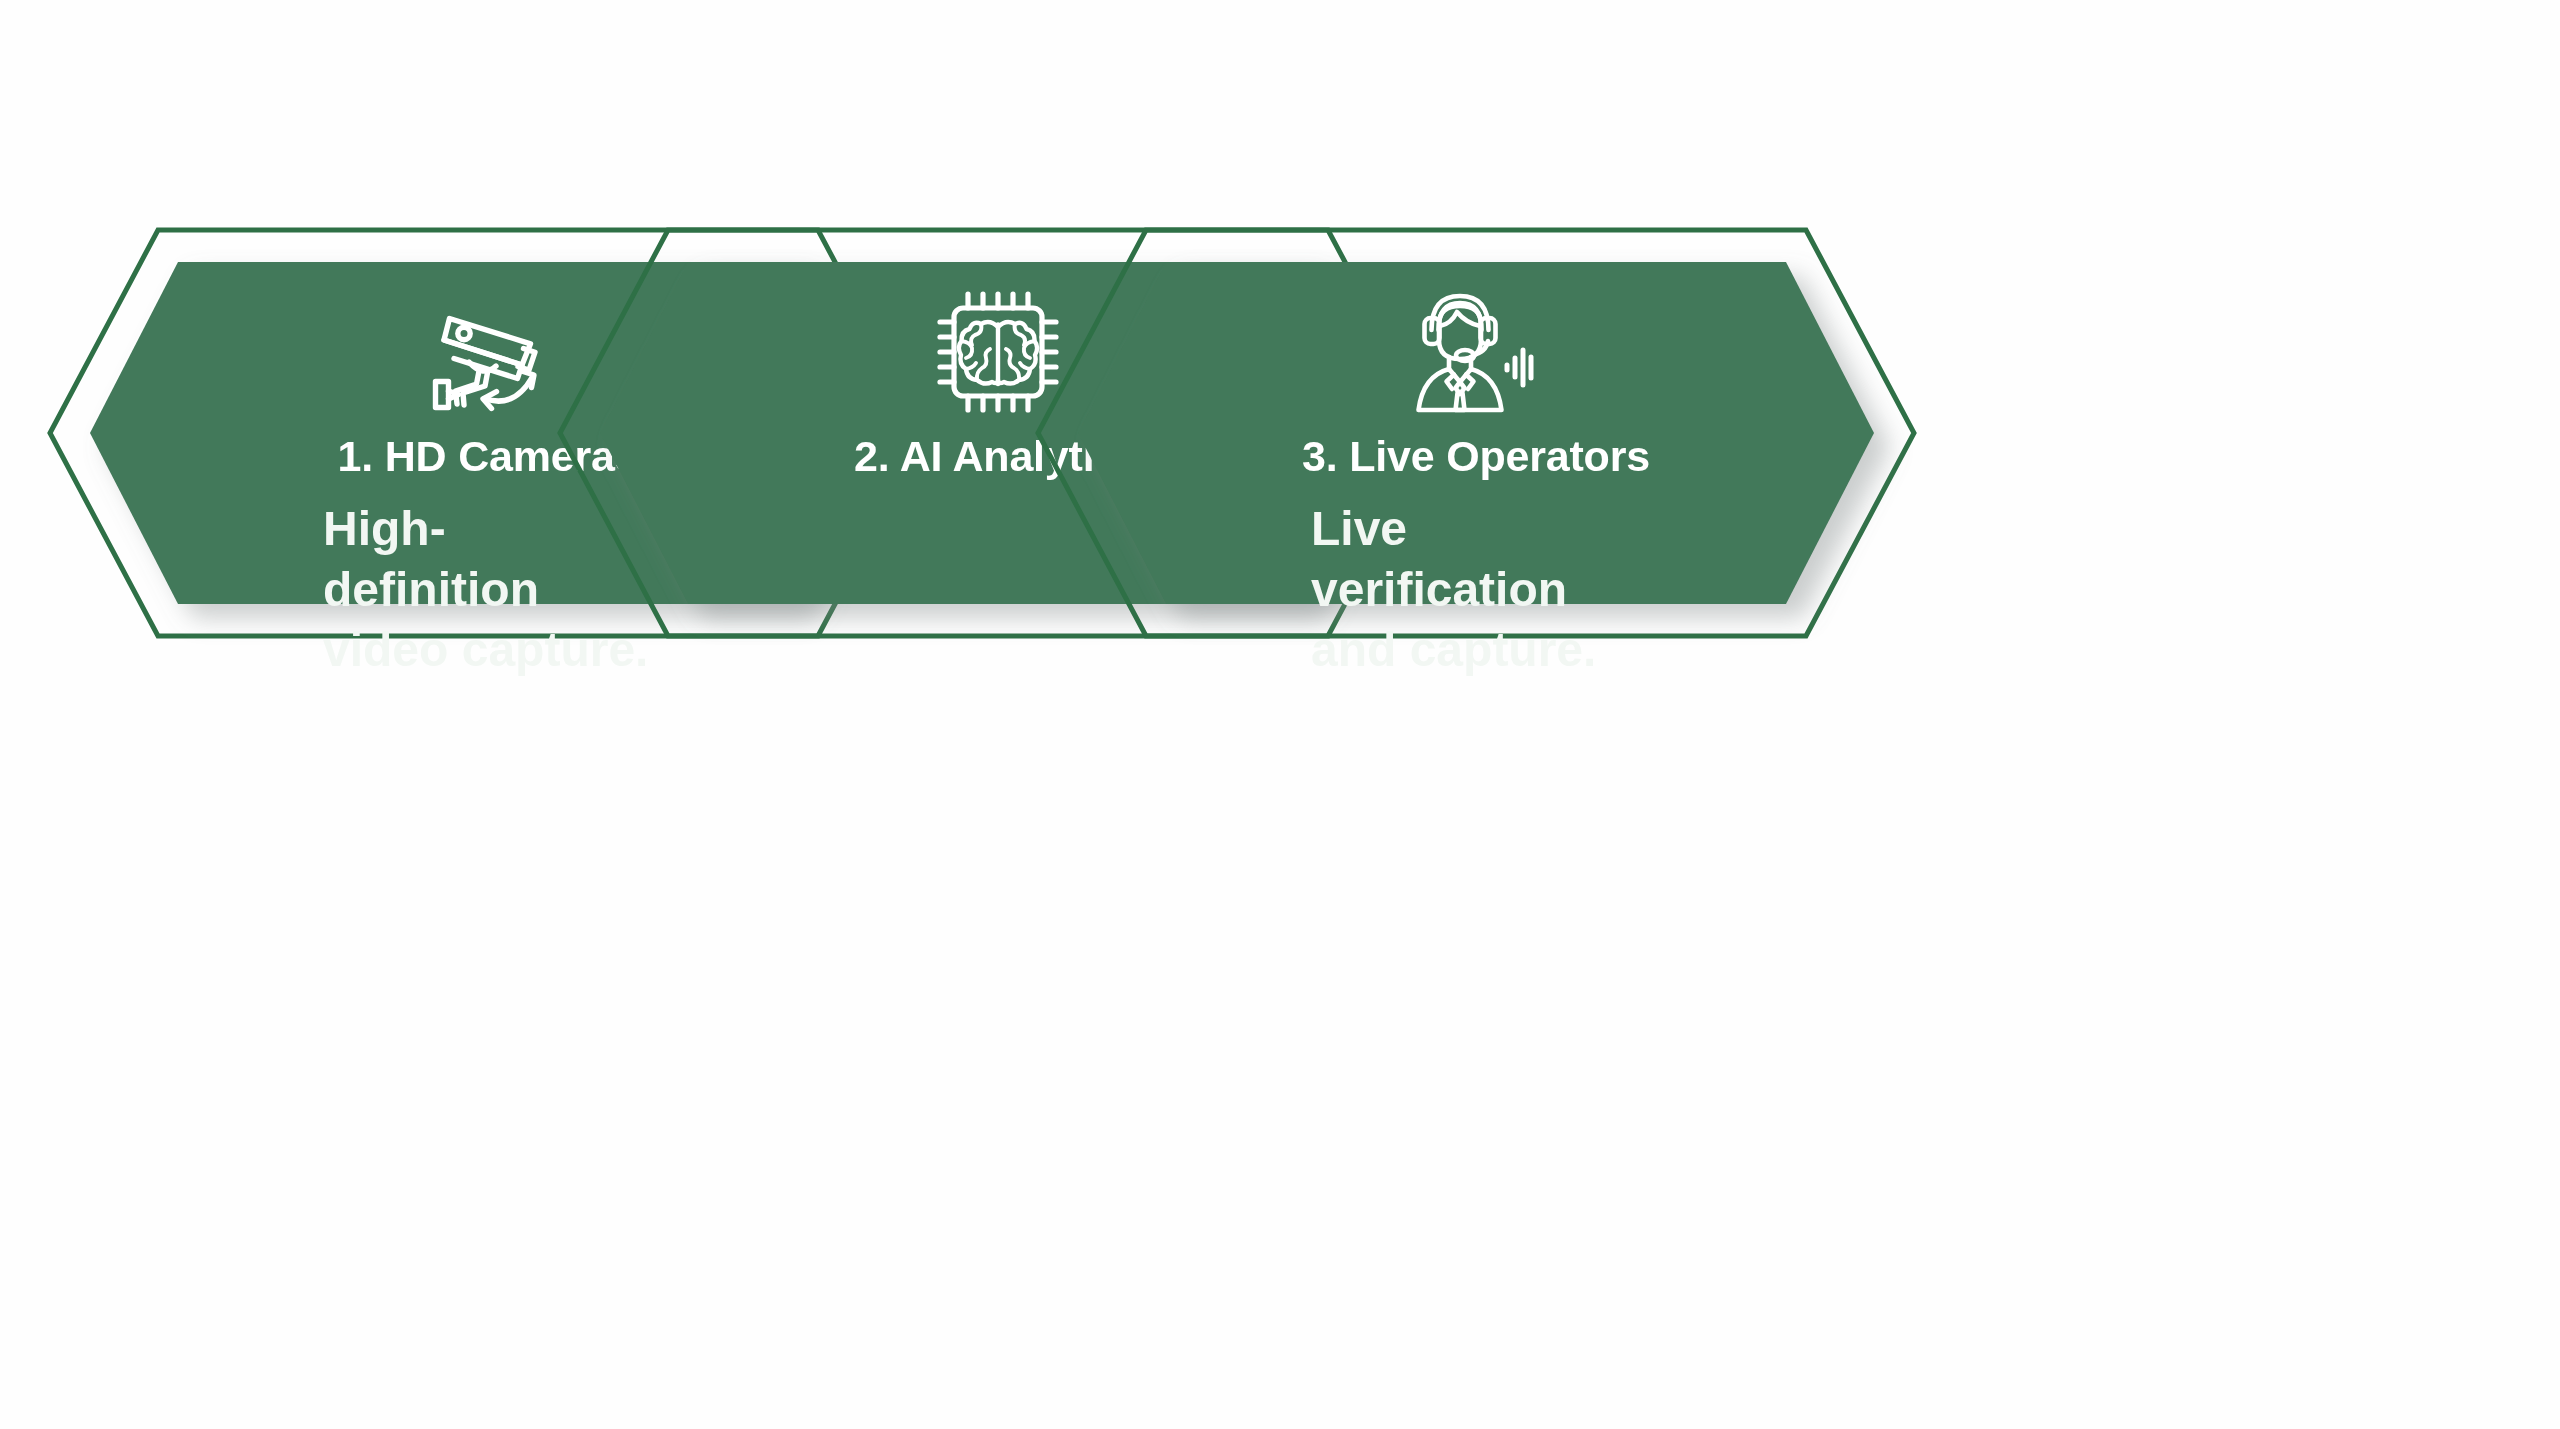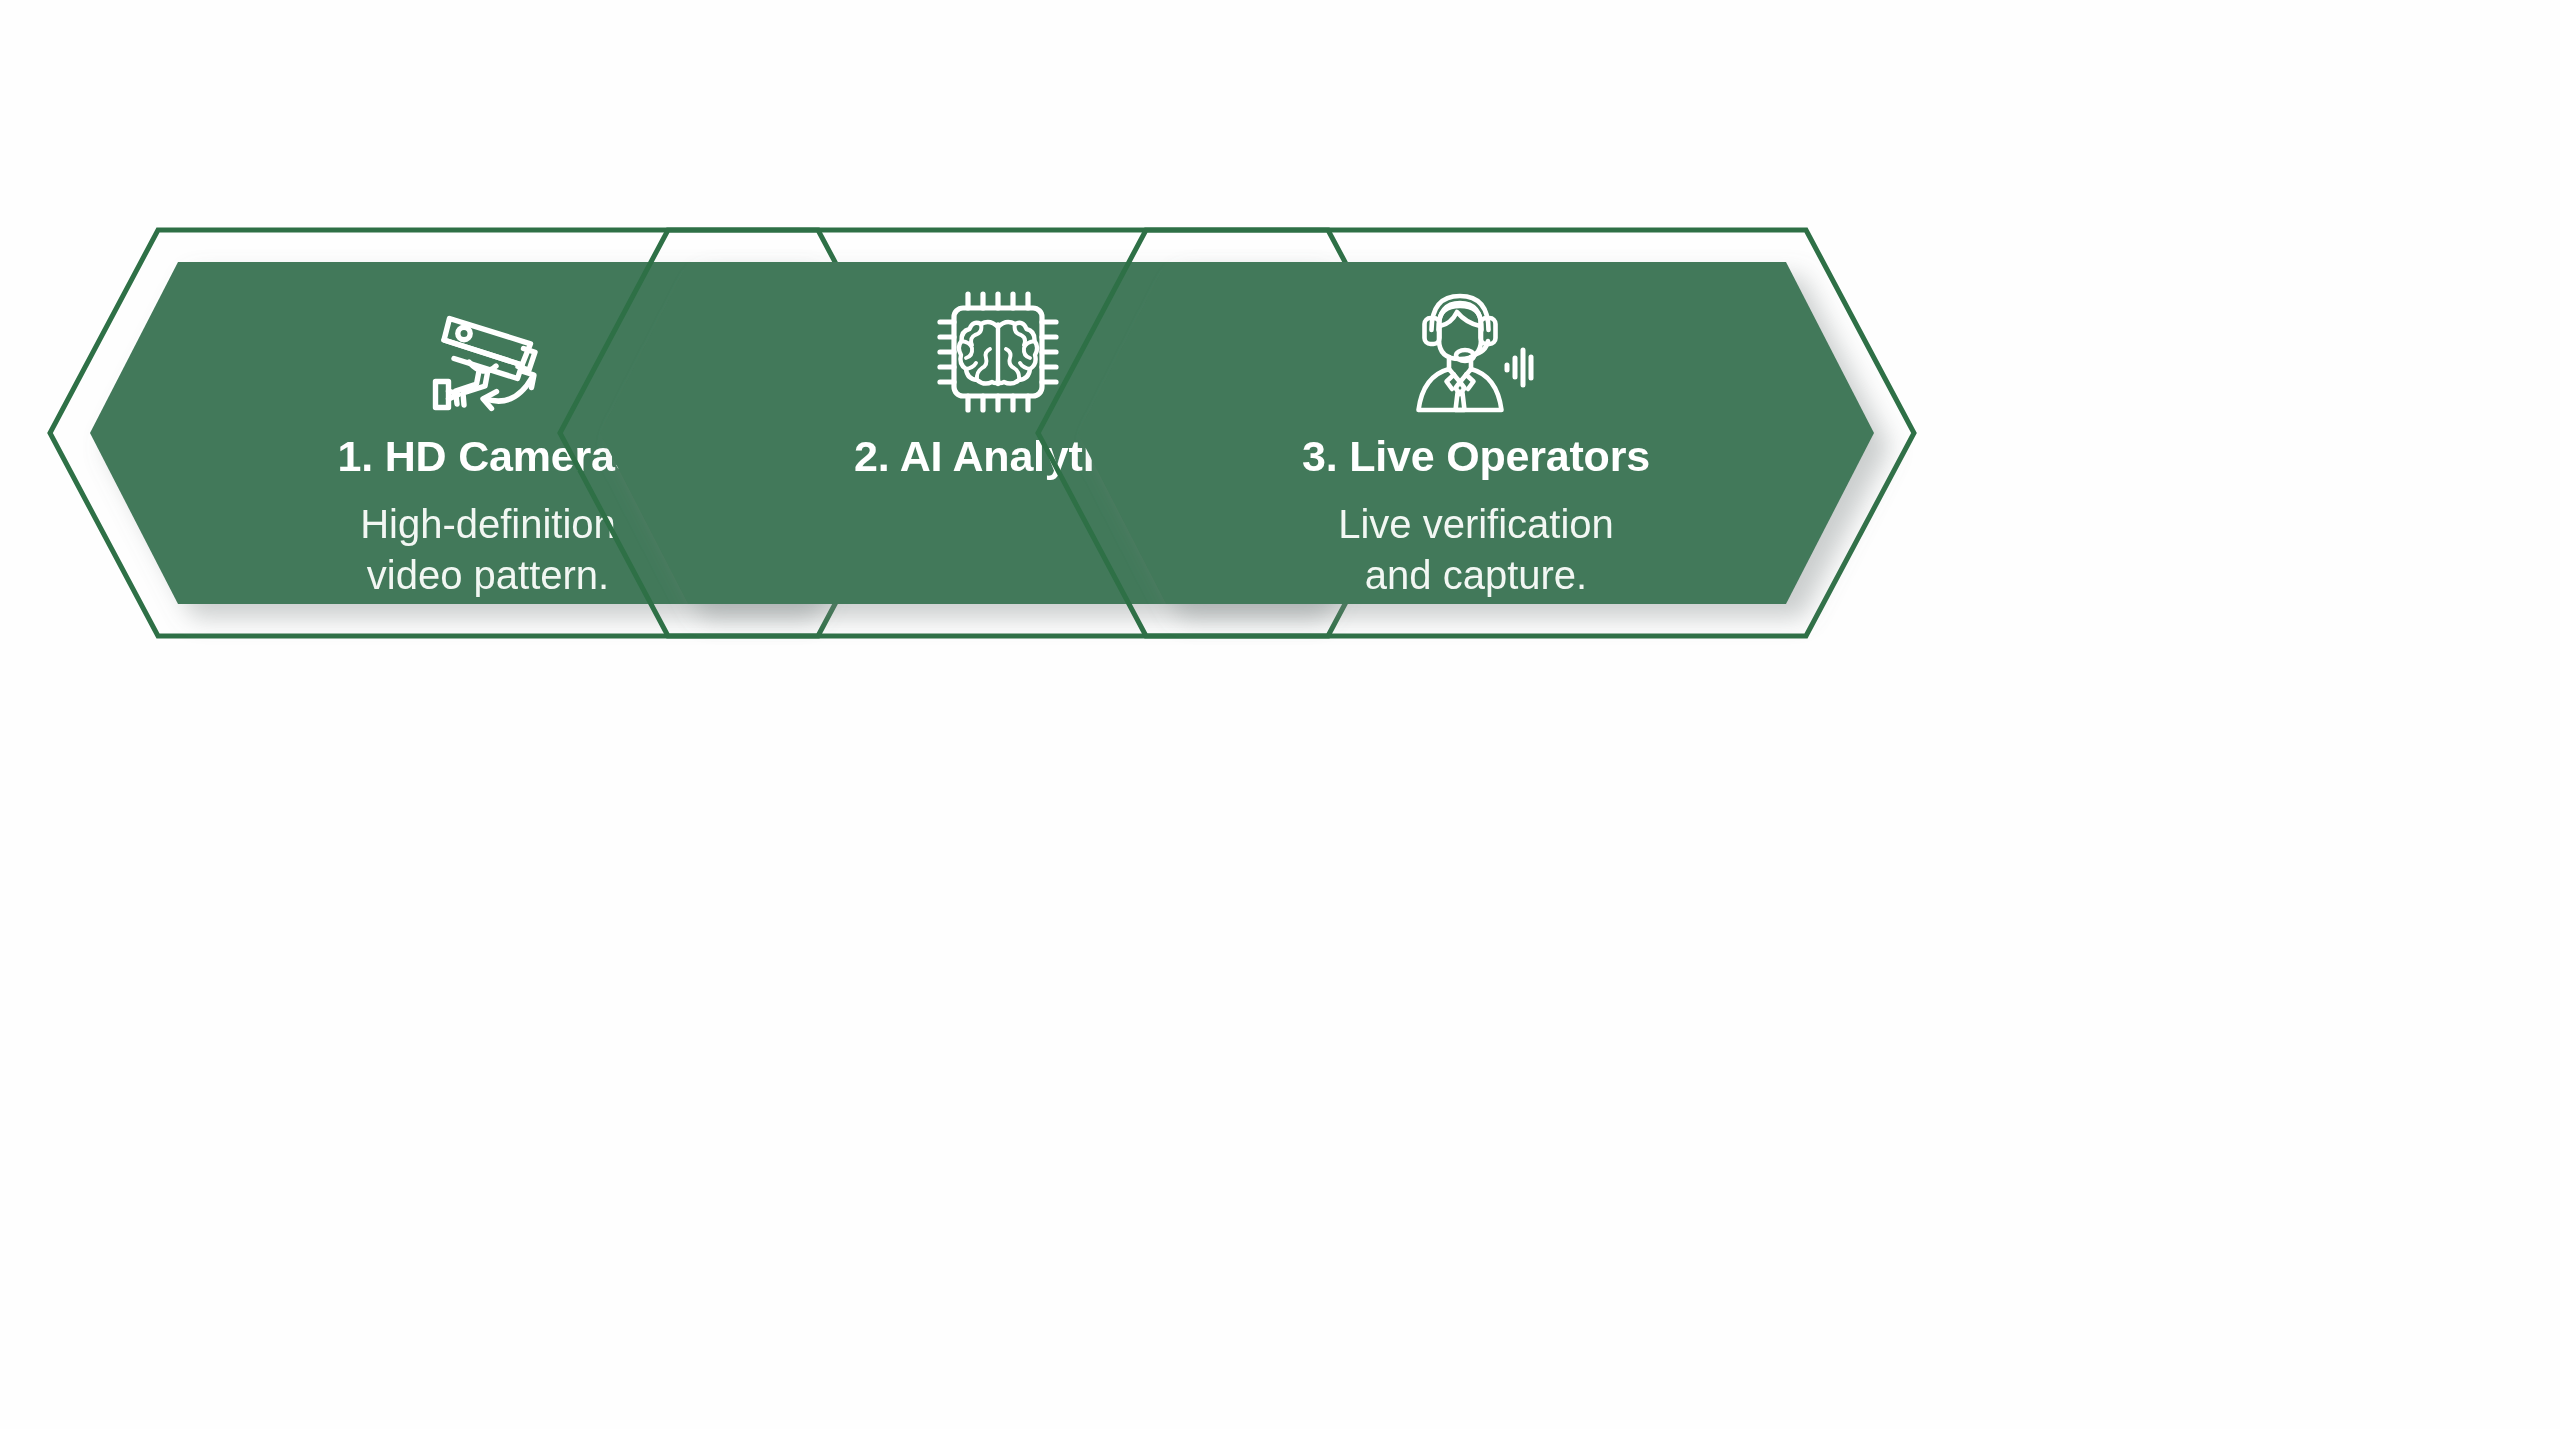--- a/index.html
+++ b/index.html
@@ -70,25 +70,24 @@
     font-weight: bold;
     color: #ffffff;
     letter-spacing: -0.2px;
     line-height: 1.05;
     text-align: center;
     white-space: nowrap;
   }
 
   .hex-desc {
     margin-top: 20px;
-    font-size: 40px;
-    font-weight: normal;
+    font-size: 48px;
+    font-weight: bold;
     color: #f2f7f3;
     line-height: 1.26;
-    text-align: center;
     max-width: 330px;
   }
 
   
   .connector {
     position: absolute;
     top: 368px;
     width: 130px;
     height: 120px;
   }
@@ -136,21 +135,21 @@
           <path d="M26.5 105 L36.5 108.5 L26.5 113"></path>
 
           <path d="M62.5 112.5 Q92 123 110 91.5"></path>
           <path d="M74.5 105.5 L61.0 112.8 L69.5 122.5"></path>
           <path d="M99.5 85.0 L112.0 89.0 L109.5 101.5"></path>
         </svg>
       </span>
       <div class="hex-title">1. HD Cameras</div>
       <div class="hex-desc">
         <div>High-definition</div>
-        <div>video pattern.</div>
+        <div>video capture.</div>
       </div>
     </div>
   </div>
 
   <div class="connector conn-1">
     <svg viewBox="0 0 130 120" fill="none" stroke="#2E7046" stroke-width="8" stroke-linecap="round" stroke-linejoin="round">
       <path d="M8 104 L48 58 L112 58"></path>
       <path d="M92 38 L113 58 L92 78"></path>
     </svg>
   </div>

